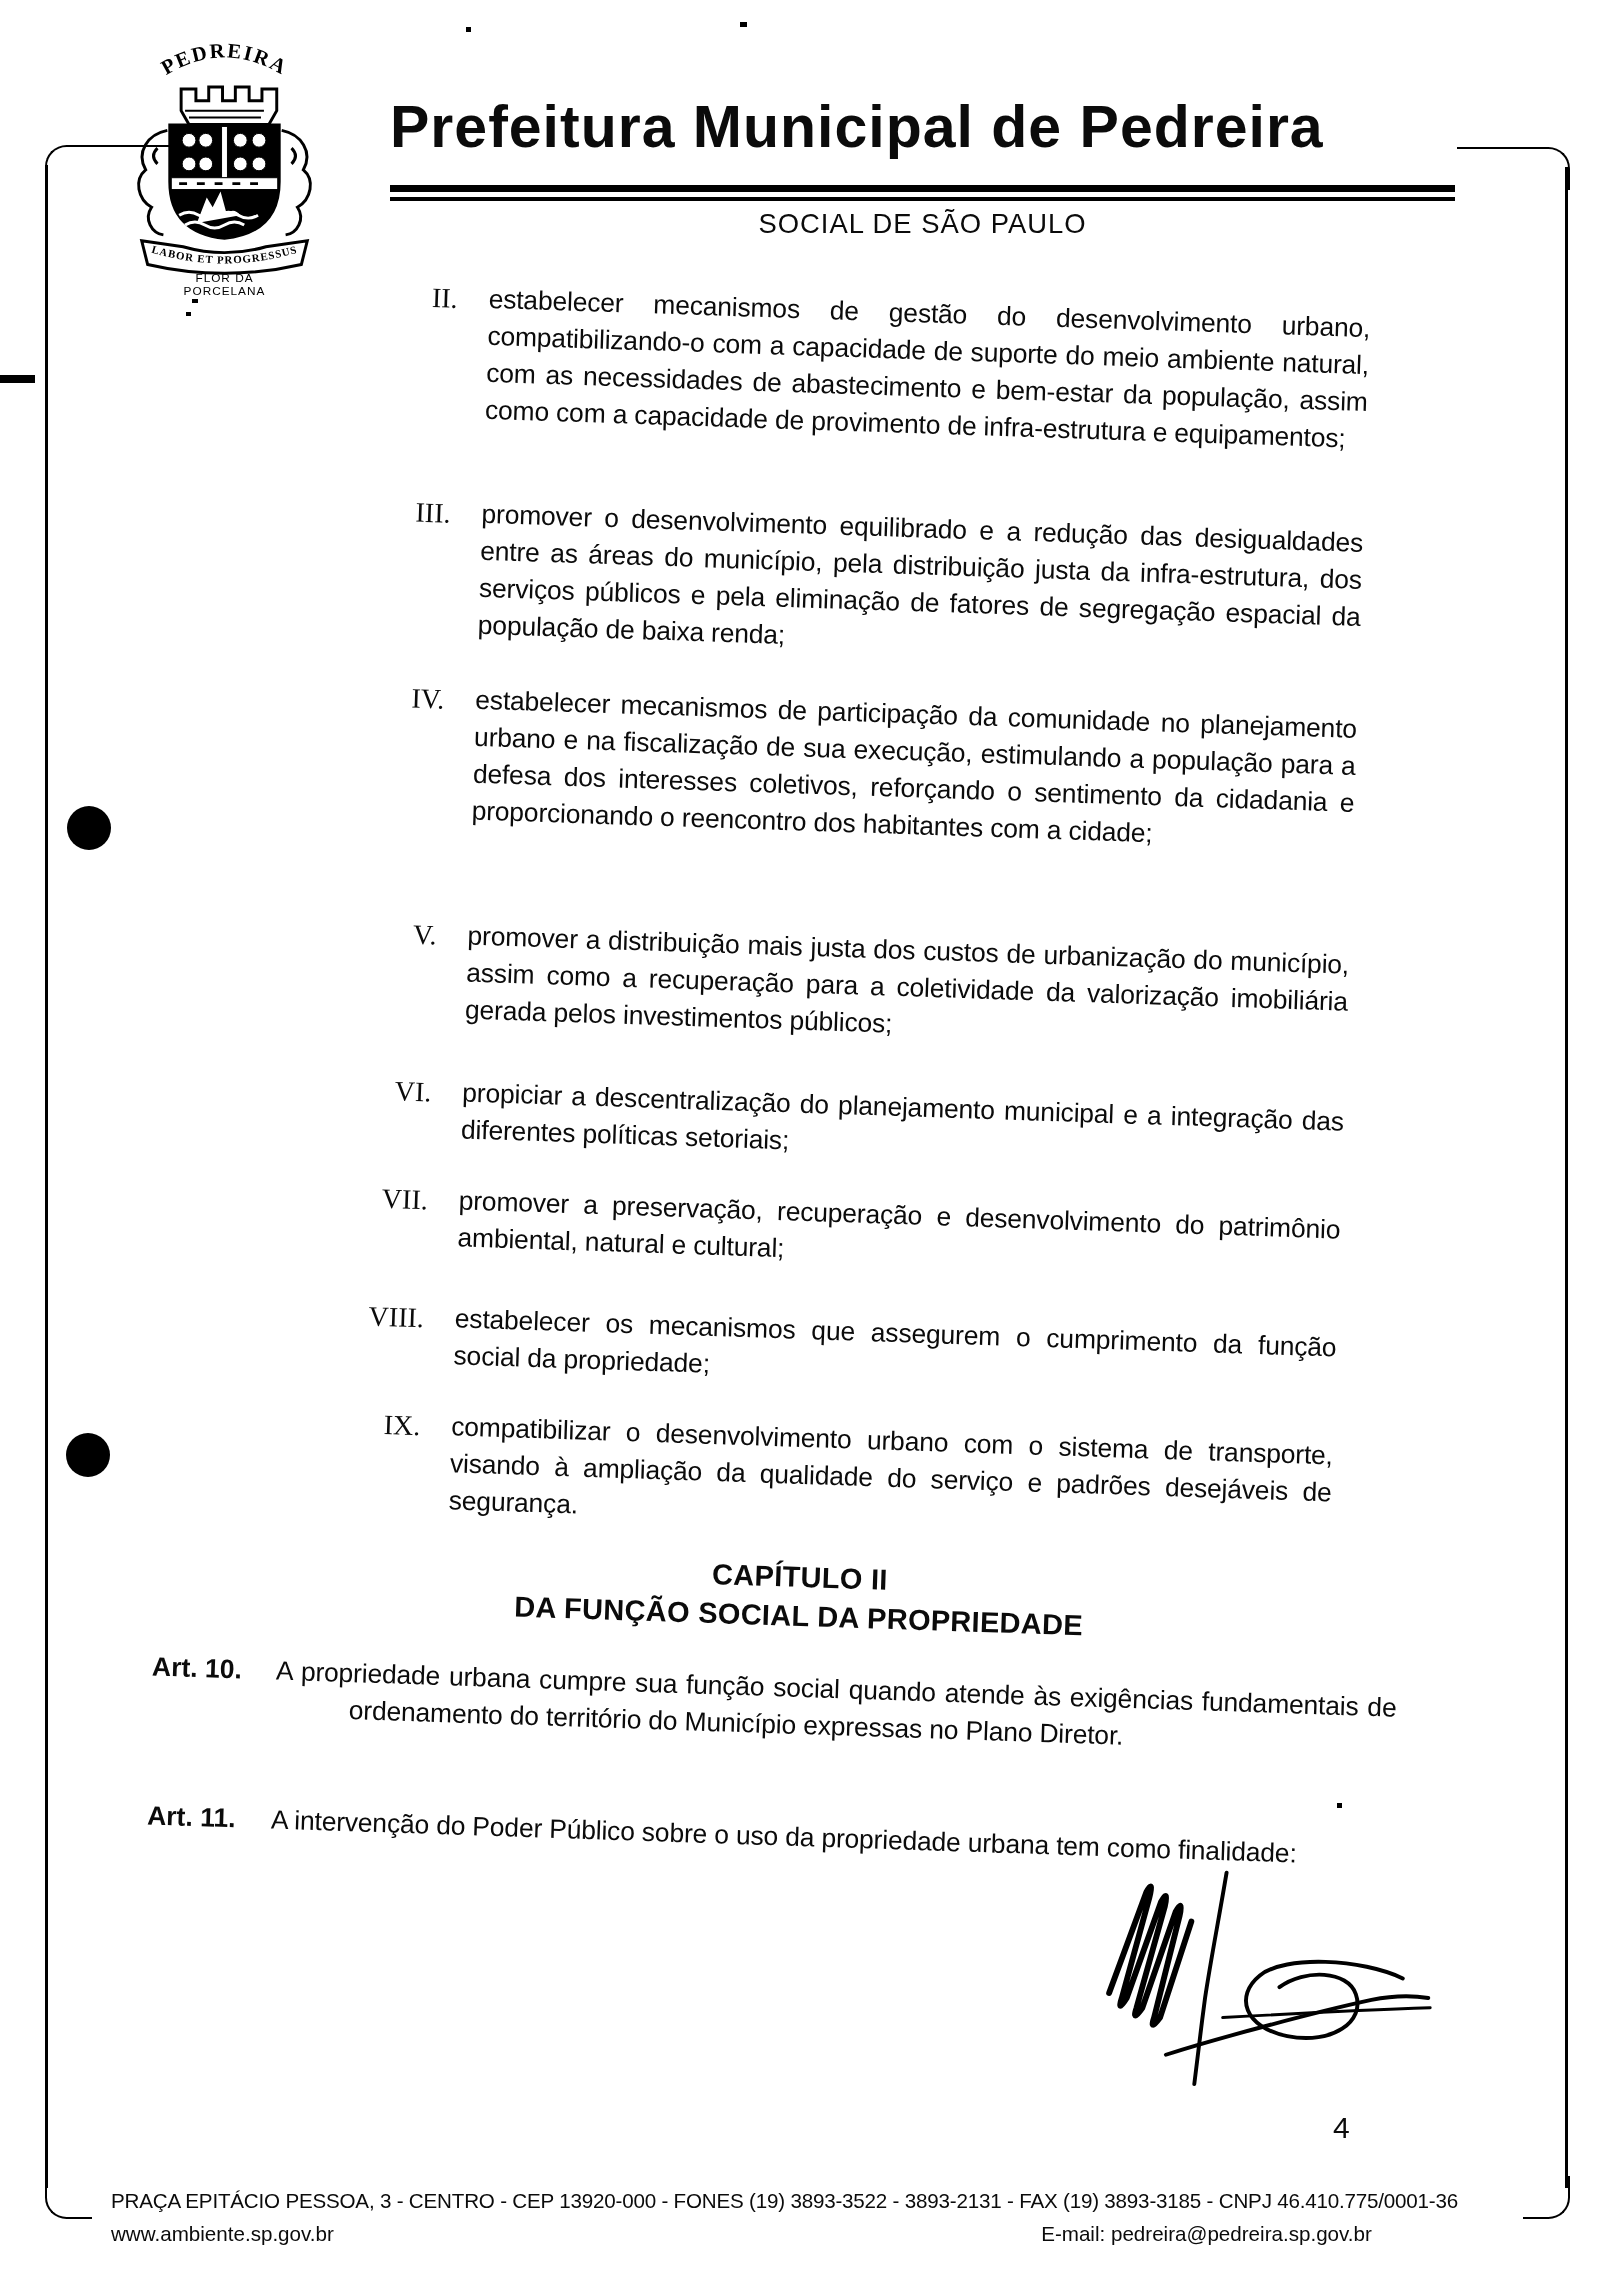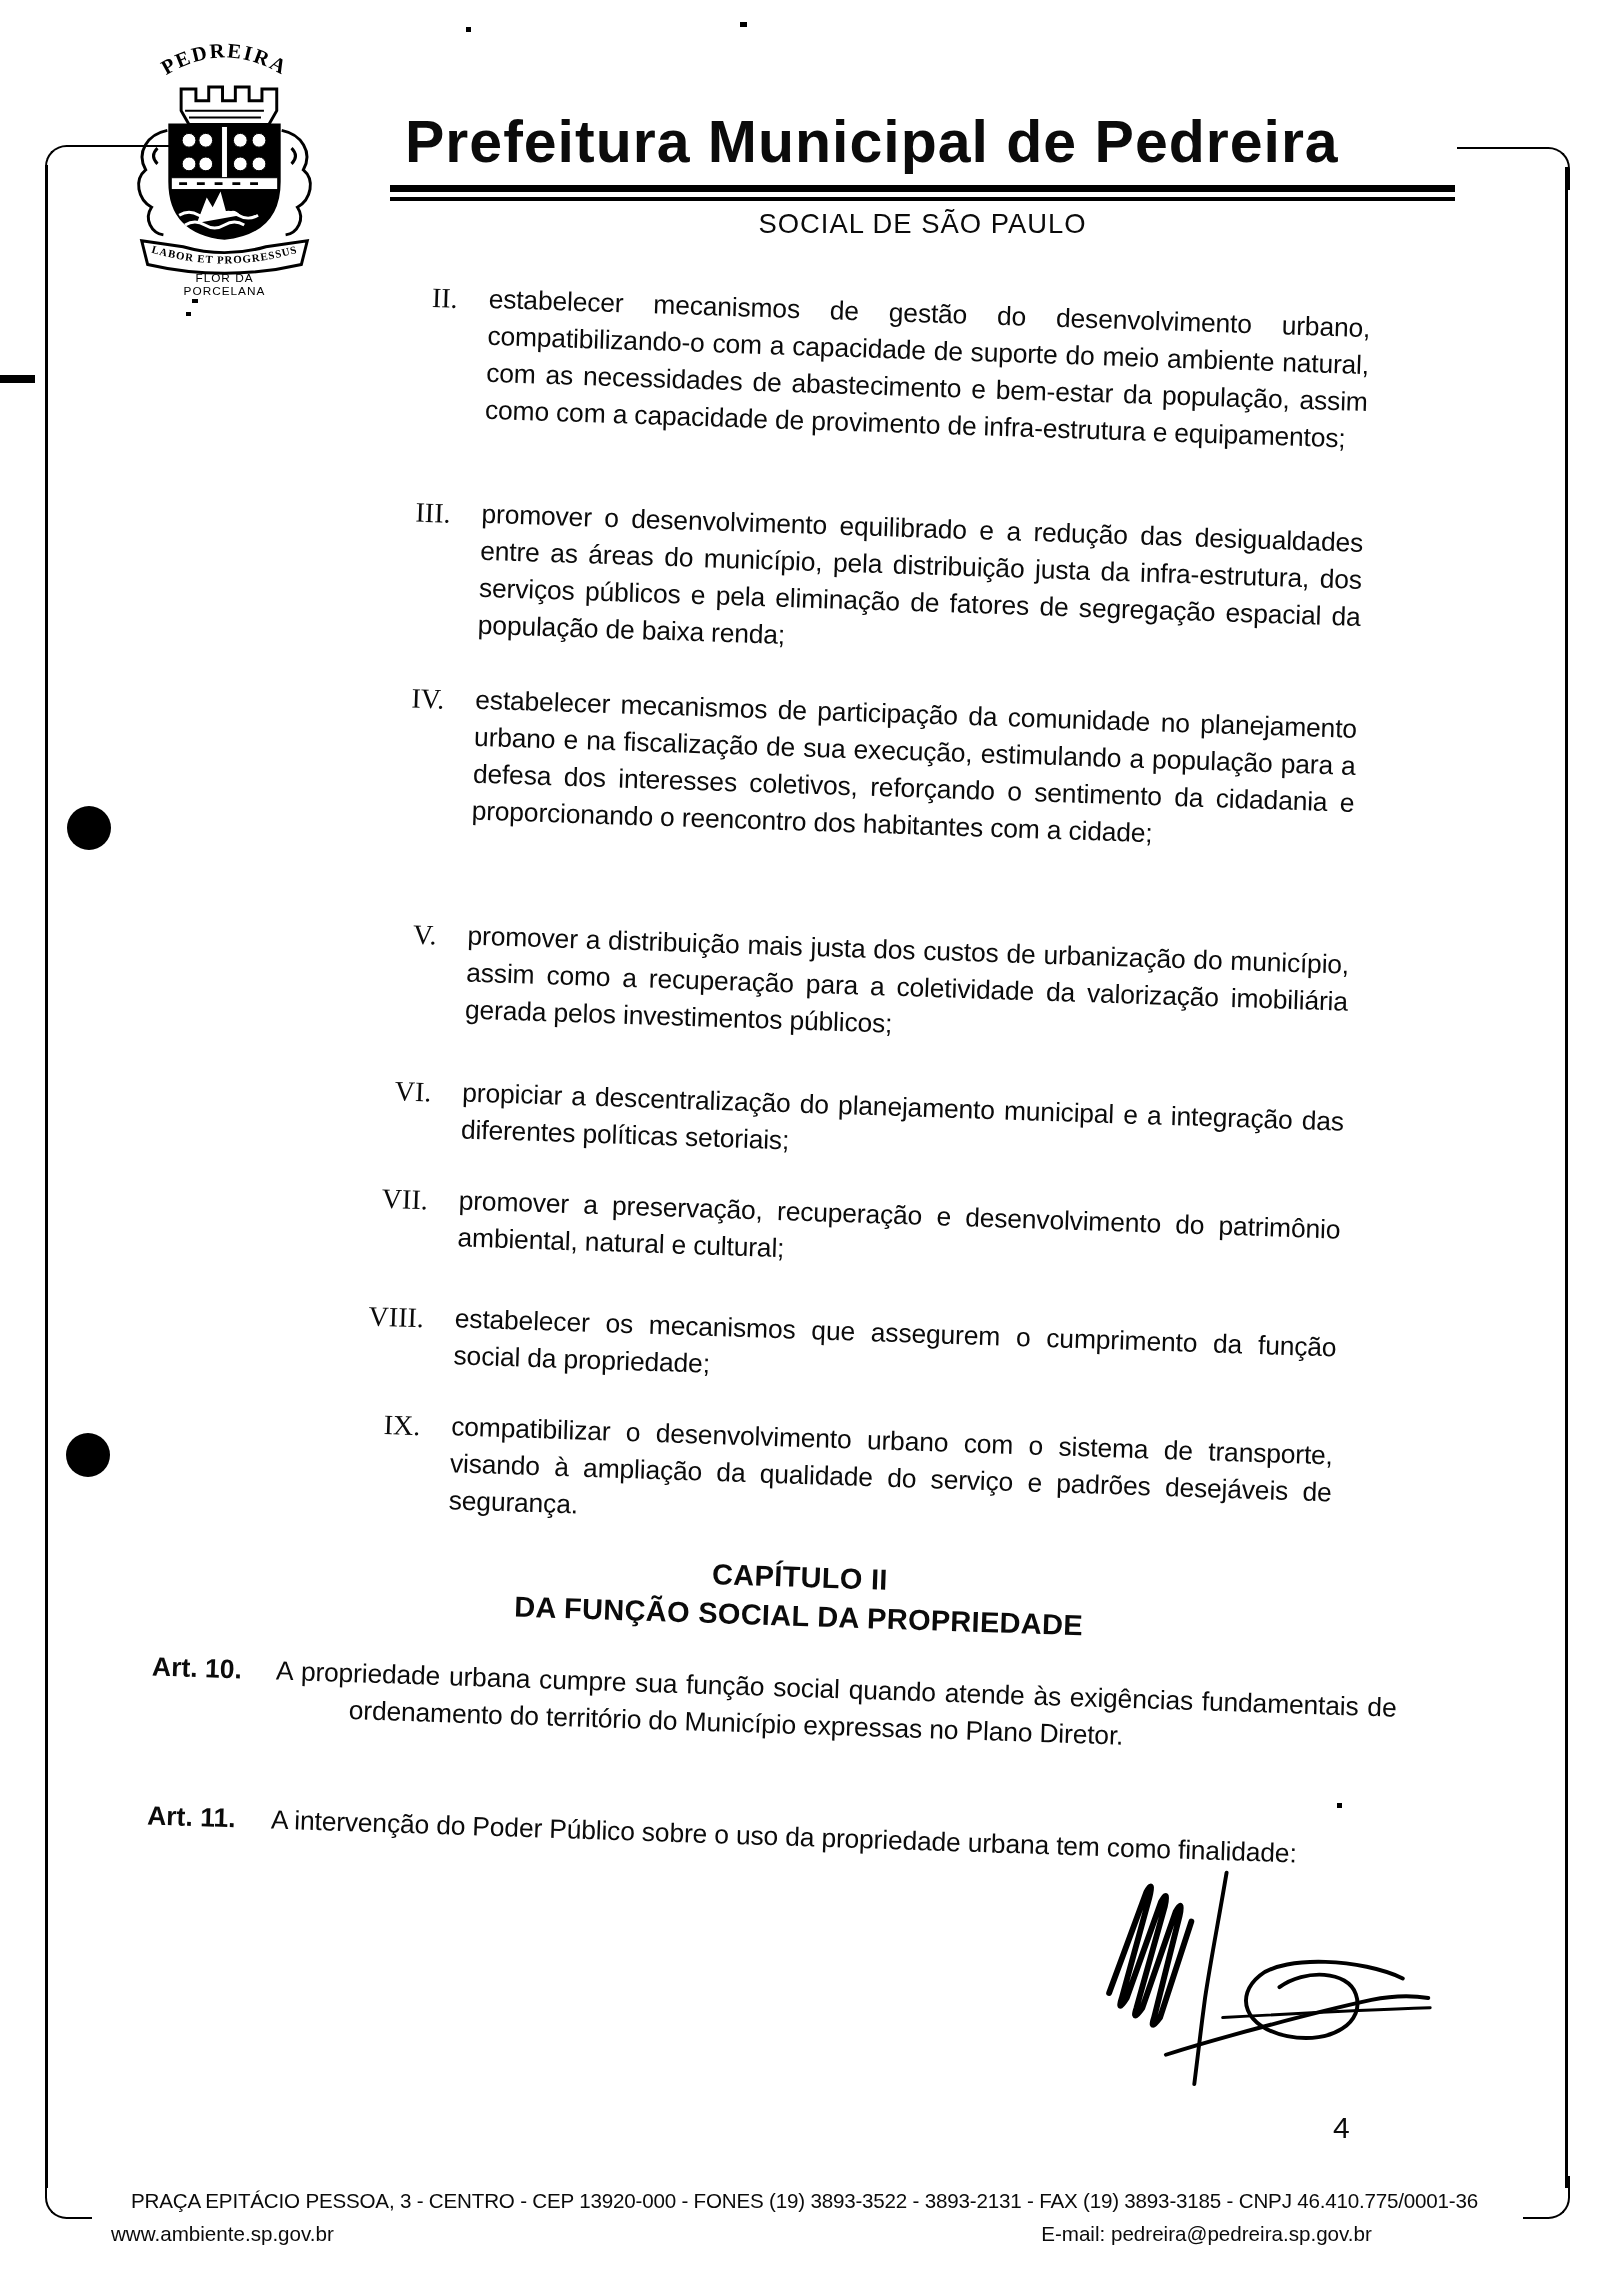--- a/index.html
+++ b/index.html
@@ -15,21 +15,21 @@
   #frame-tl{left:45px;top:145px;width:122px;height:41px;border-top-width:2.9px;border-left-width:2.9px;border-top-left-radius:21.6px;}
   #frame-bl{left:45px;top:2176px;width:45px;height:41px;border-left-width:2.9px;border-bottom-width:2.9px;border-bottom-left-radius:21.6px;}
   #frame-right-vert{left:1565px;top:167px;width:2.9px;height:2021px;background:#000;}
   #frame-tr{left:1457px;top:147px;width:111px;height:41px;border-top-width:2.9px;border-right-width:2.9px;border-top-right-radius:21.6px;}
   #frame-br{left:1523px;top:2176px;width:45px;height:41px;border-right-width:2.9px;border-bottom-width:2.9px;border-bottom-right-radius:21.6px;}
   
   #logo{position:absolute;left:106px;top:19.6px;width:237px;height:276px;}
   #title-block{position:absolute;left:390px;top:98px;width:1065px;}
   #page-title{
     font-size:59px;font-weight:700;letter-spacing:1px;line-height:1;
-    white-space:nowrap;margin:15px;
+    white-space:nowrap;margin:0;
   }
   #title-rule-1{position:absolute;left:390px;top:185px;width:1065px;height:6.9px;background:#000;}
   #title-rule-2{position:absolute;left:390px;top:197px;width:1065px;height:3.9px;background:#000;}
   #state-subtitle{
     position:absolute;left:390px;top:208px;width:1065px;text-align:center;
     font-size:27.4px;letter-spacing:1px;
   }
   
   #body-content{
     position:absolute;left:0;top:257px;width:1613px;height:1666px;
@@ -57,21 +57,21 @@
     font-size:26.5px;line-height:37px;letter-spacing:-0.2px;
   }
   #article-10{top:1398px;}
   #article-11{top:1547px;}
   
   #signature{position:absolute;left:1068px;top:1851px;width:372px;height:245px;}
   #page-number{position:absolute;left:1333px;top:2111px;font-size:30px;}
   
   #footer-address{
     position:absolute;left:111px;top:2189px;width:1407px;
-    font-size:20.6px;letter-spacing:-0.2px;white-space:nowrap;margin-left:20px;
+    font-size:20.6px;letter-spacing:-0.2px;white-space:nowrap;
   }
   #footer-website{position:absolute;left:111px;top:2222px;font-size:20.6px;}
   #footer-email{position:absolute;left:980px;top:2222px;width:453px;text-align:center;font-size:20.6px;}
   
   .punch-dot{position:absolute;width:44px;height:44px;border-radius:50%;background:#000;}
   #punch-dot-1{left:67px;top:806px;}
   #punch-dot-2{left:66px;top:1433px;}
   .speck{position:absolute;background:#000;}
 </style>
 </head>

